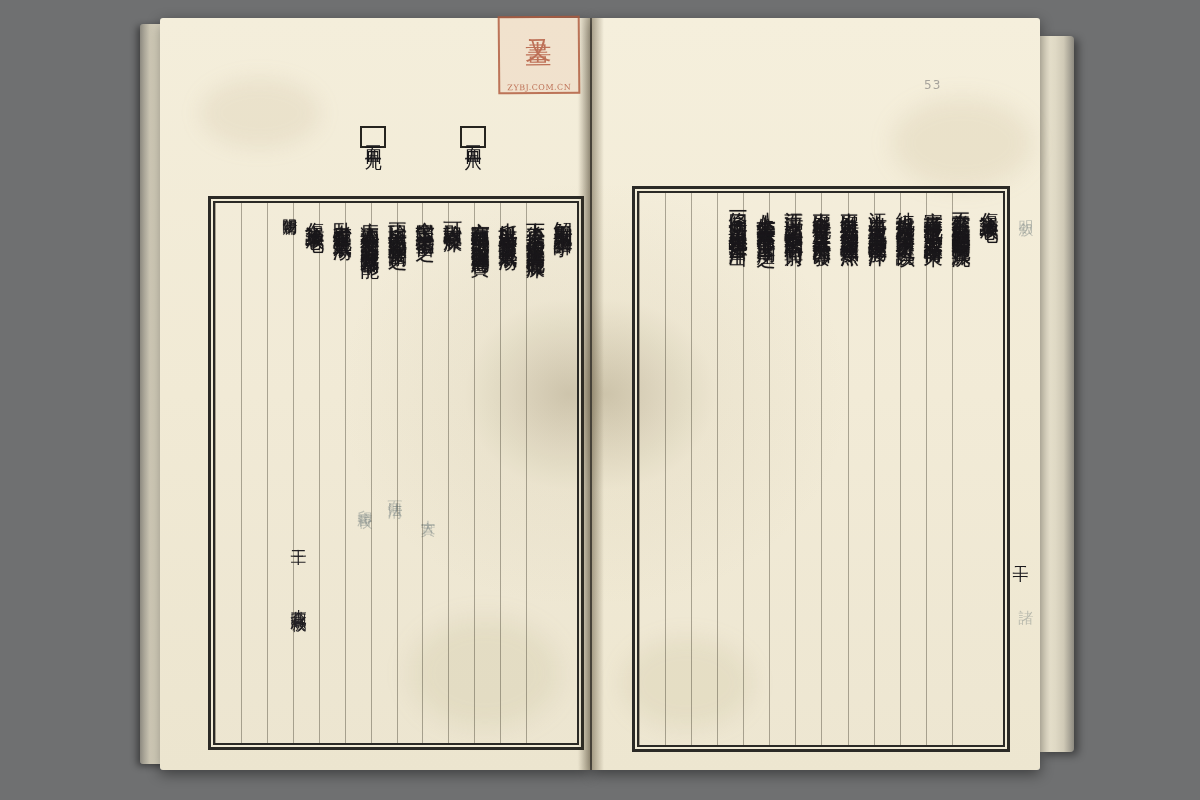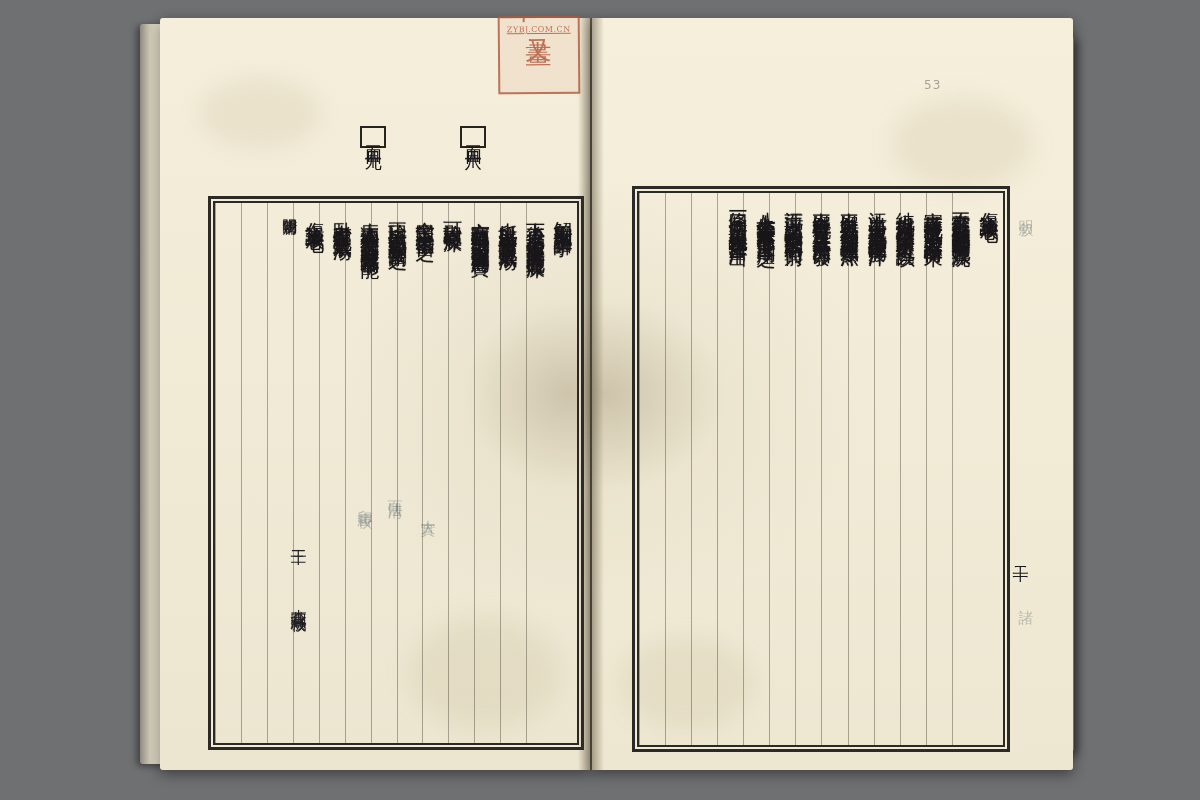--- a/index.html
+++ b/index.html
@@ -58,21 +58,20 @@
       linear-gradient(180deg,#f4eedb 0%,#f1ead5 50%,#ece5cf 100%);
     border-radius: 3px 0 0 3px;
   }
   .leaf-right {
     left: 452px;
     width: 448px;
     background:
       radial-gradient(ellipse at 3% 50%, rgba(120,105,70,.30) 0%, rgba(150,135,95,.06) 18%, rgba(0,0,0,0) 40%),
       linear-gradient(180deg,#f5efdc 0%,#f2ebd6 50%,#ede6d0 100%);
     border-radius: 0 3px 3px 0;
-    padding-left: 33px;
   }
   
   .gutter {
     position: absolute;
     left: 438px; top: 8px;
     width: 26px; height: 752px;
     background: linear-gradient(90deg, rgba(60,50,30,0) 0%, rgba(70,58,34,.40) 45%, rgba(70,58,34,.42) 55%, rgba(60,50,30,0) 100%);
     pointer-events: none;
   }
 
@@ -162,27 +161,26 @@
   
   .seal {
     position: absolute;
     left: 358px; top: 6px;
     width: 78px; height: 74px;
     border: 2px solid #b05a3c;
     background: rgba(204,96,62,.10);
     display: flex;
     flex-direction: column;
     align-items: center;
-    justify-content: flex-start;
+    justify-content: space-between;
     color: #b2553a;
     font-size: 11px;
     letter-spacing: 1px;
     opacity: .82;
     transform: rotate(-0.5deg);
-    text-decoration: underline;
   }
   .seal .big {
     font-size: 26px;
     writing-mode: vertical-rl;
     text-orientation: upright;
     letter-spacing: 2px;
     line-height: 1;
   }
   .seal .tiny { font-size: 8px; margin-top: 3px; letter-spacing: .5px;}
 

